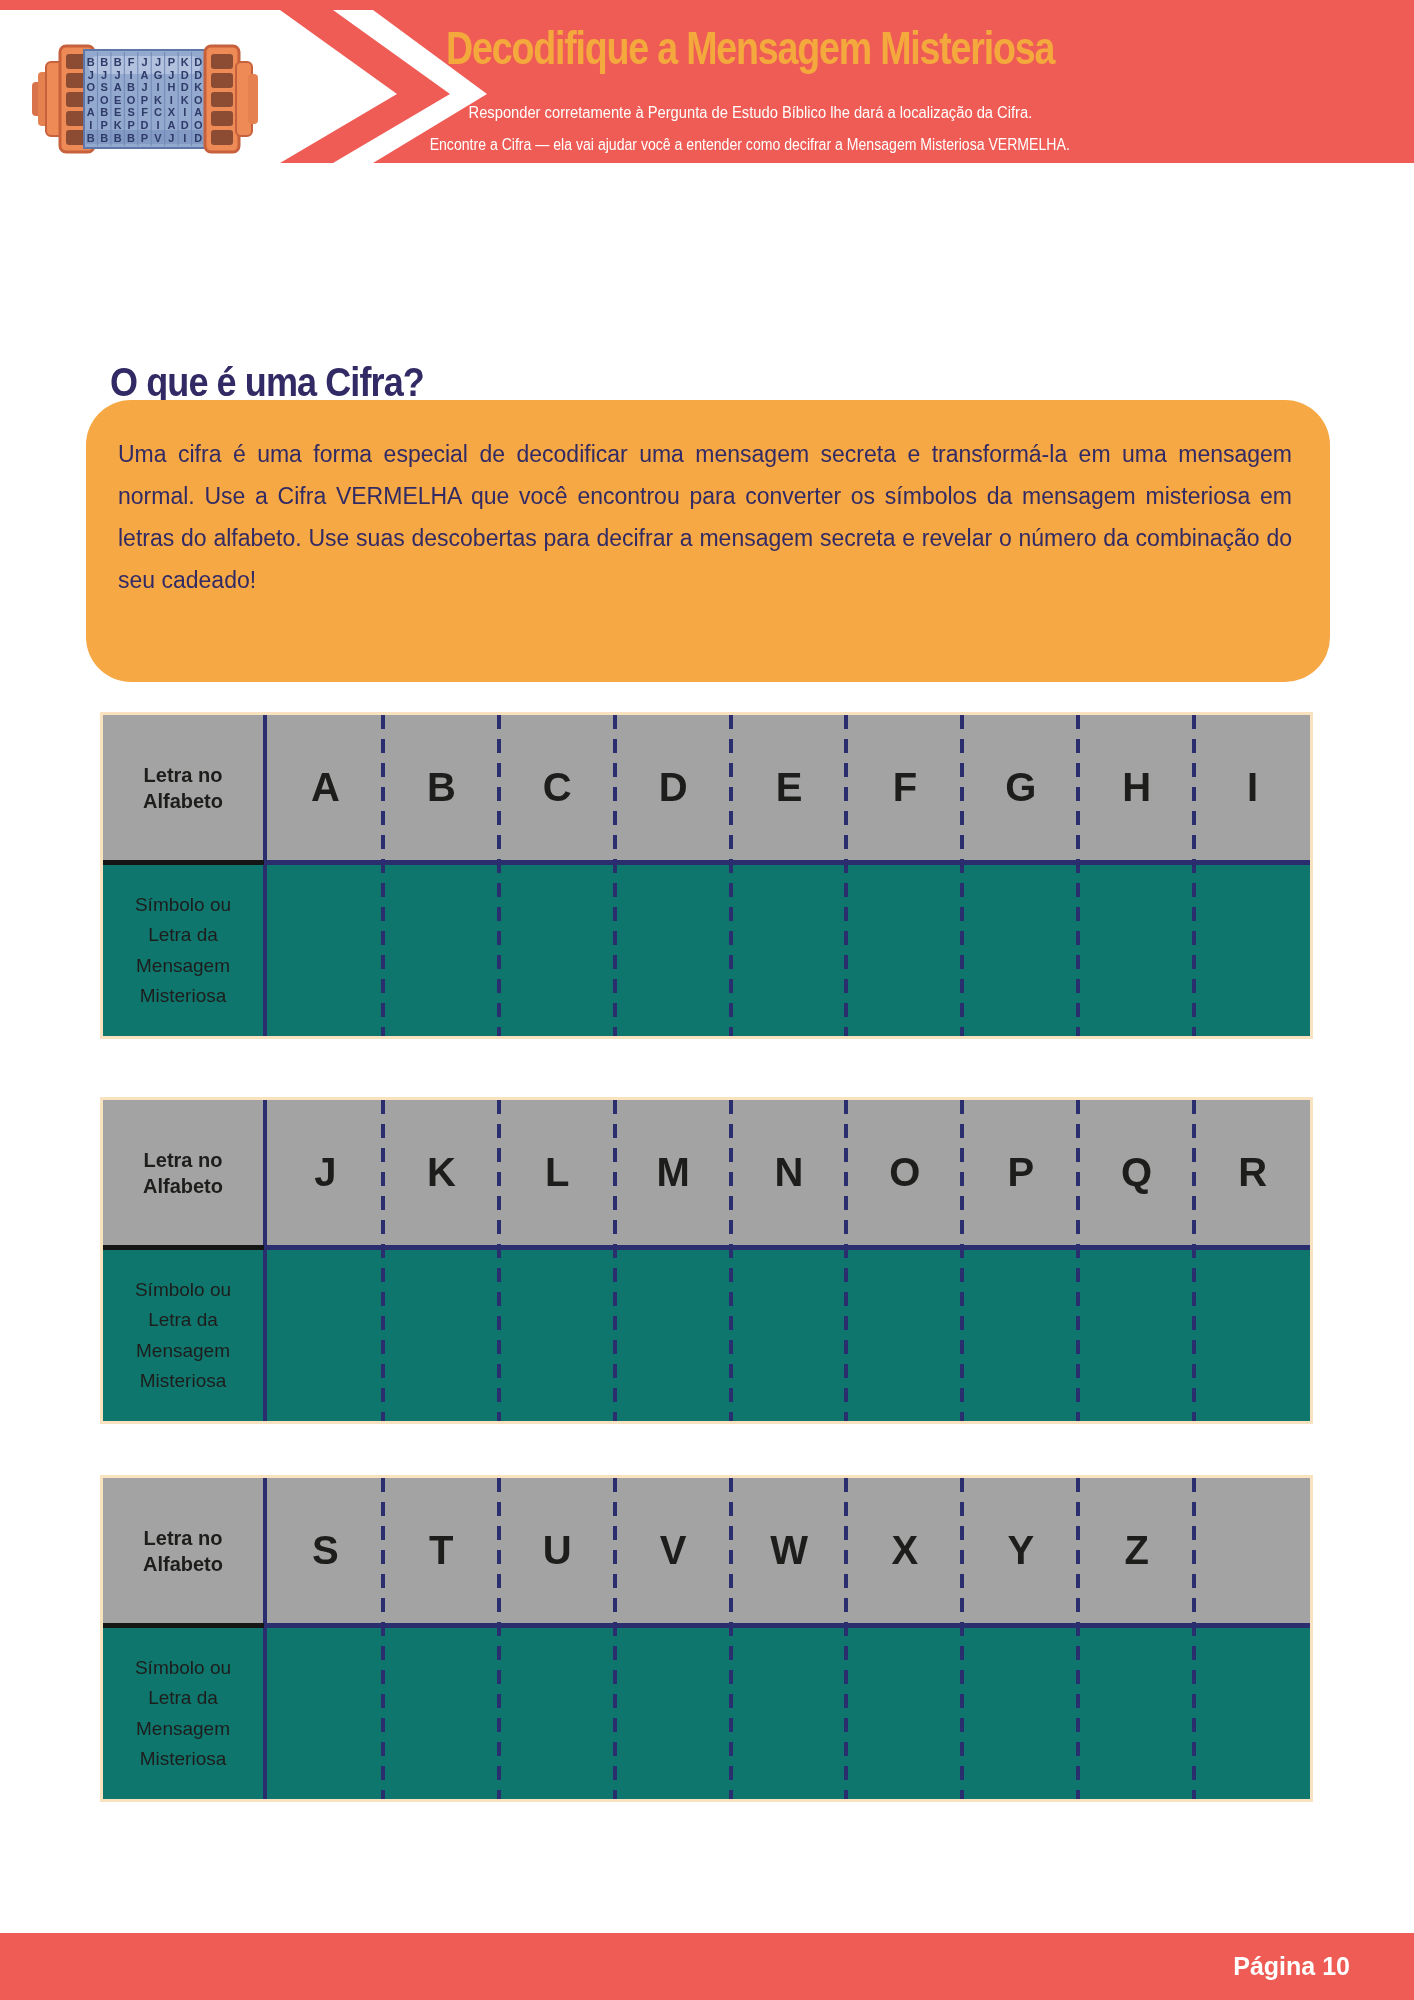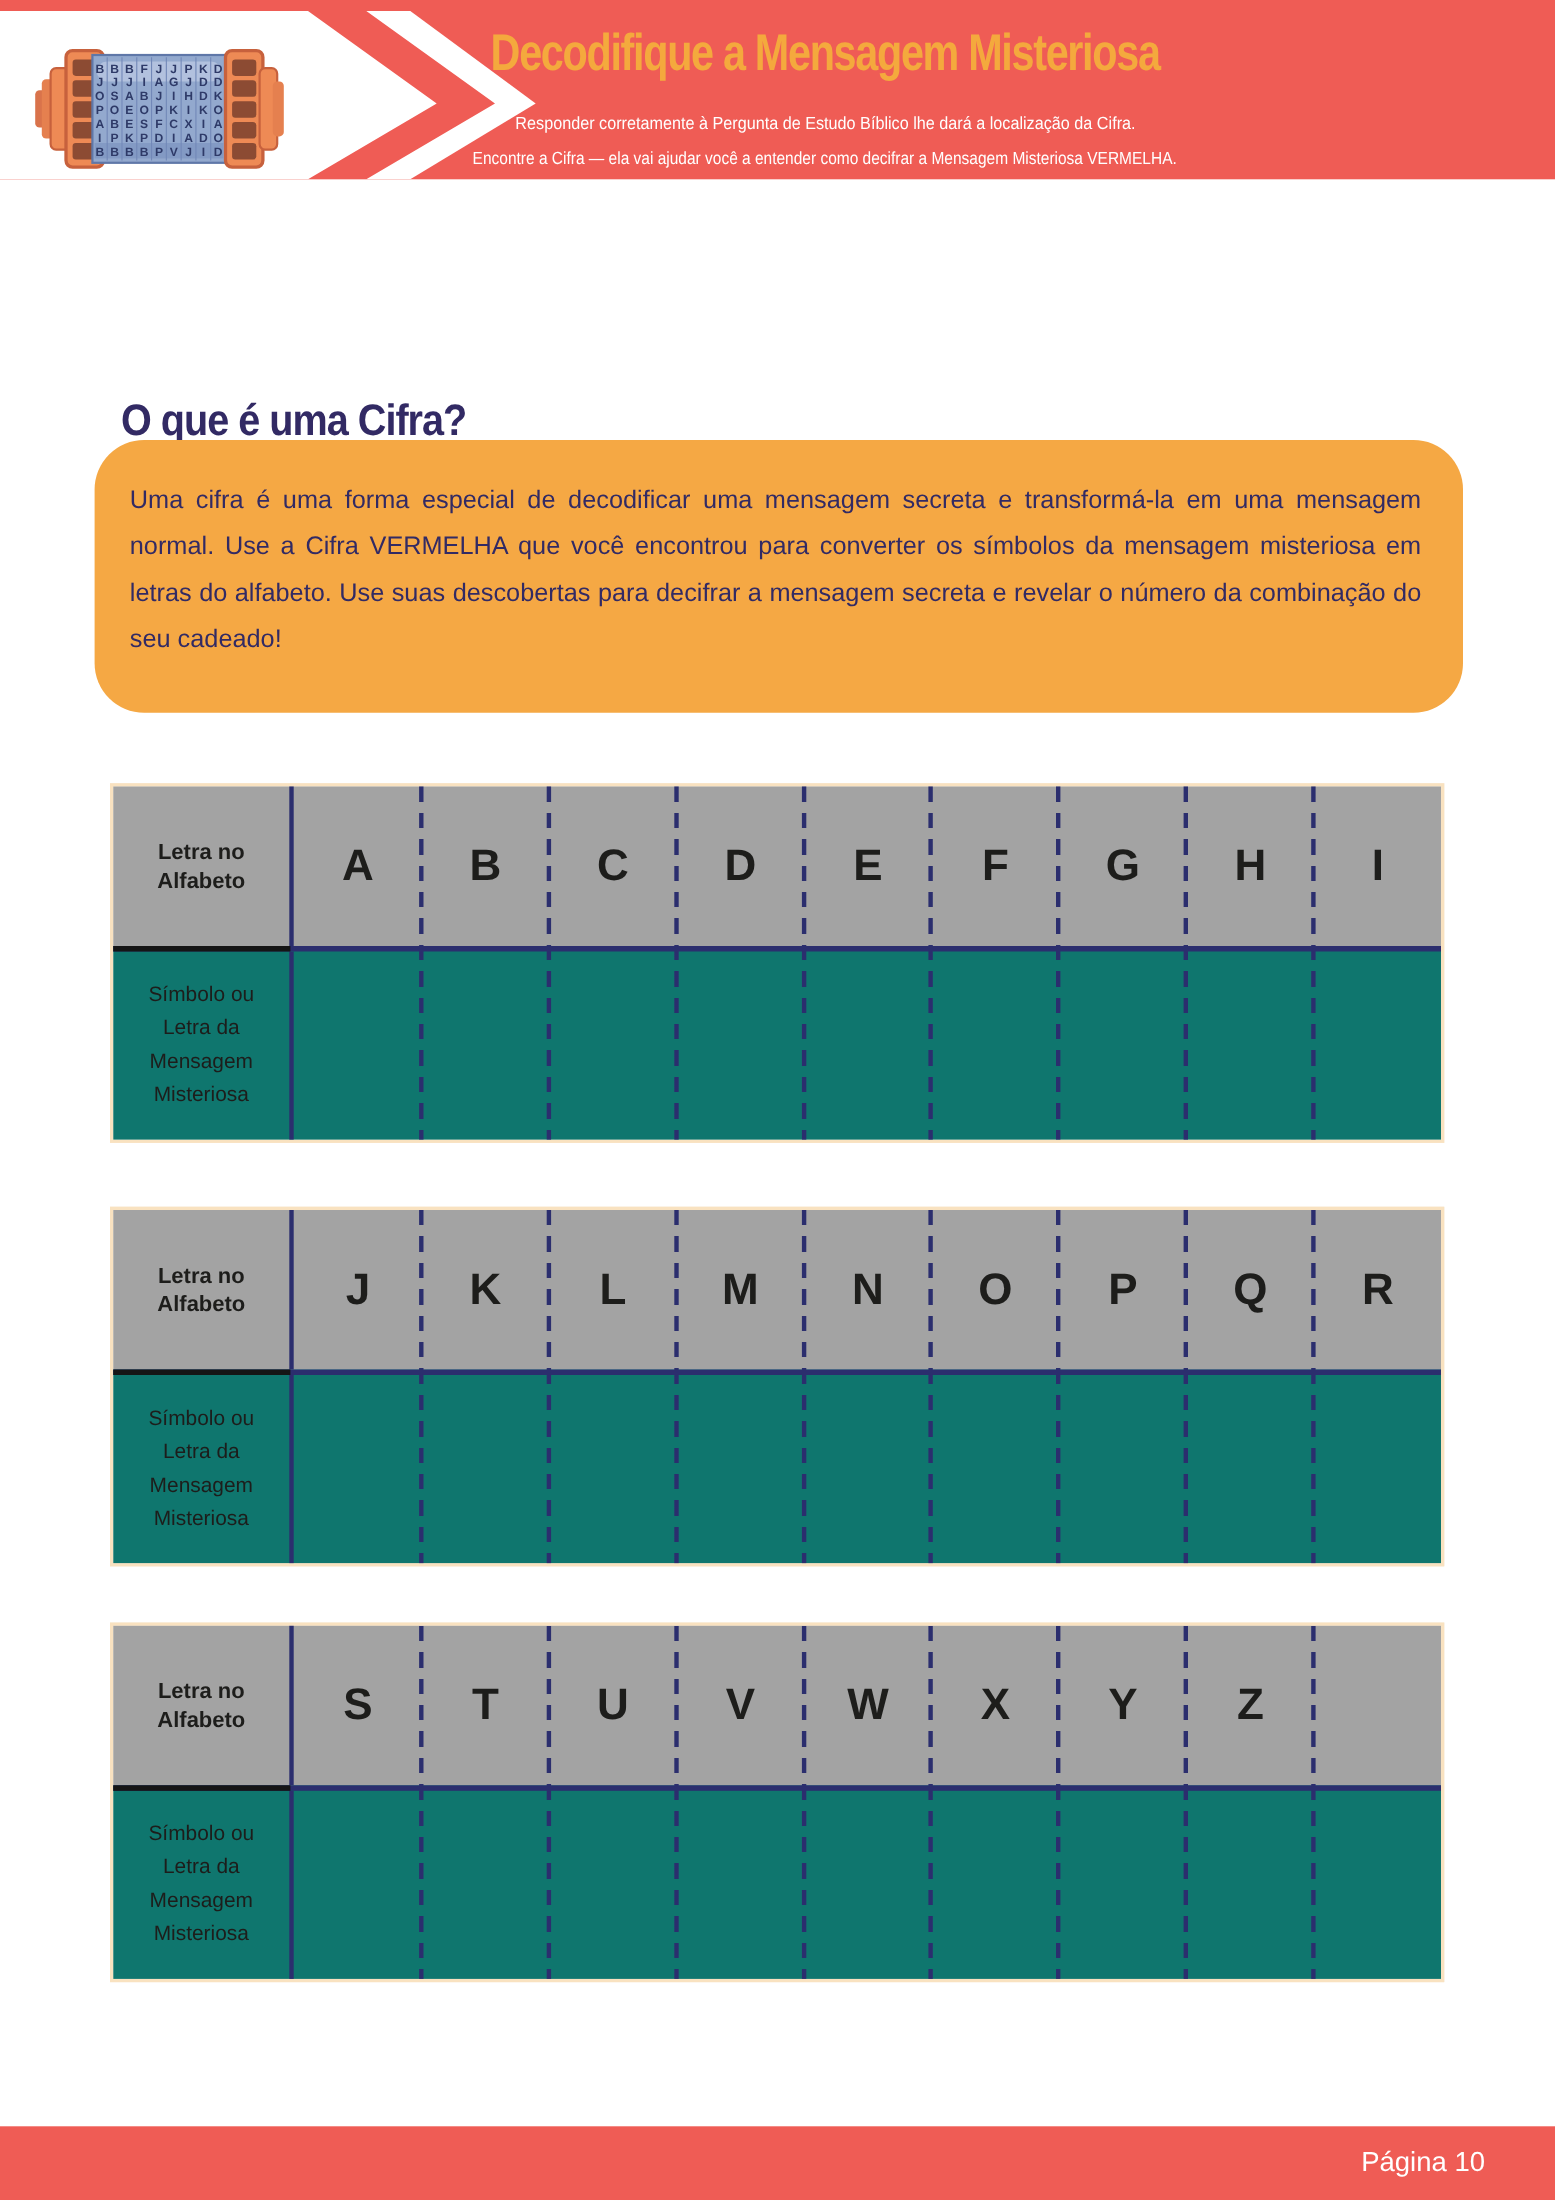--- a/index.html
+++ b/index.html
@@ -24,21 +24,21 @@
   .header-sub2{top:136px;}
   .header-sub1 span{display:inline-block;transform:scaleX(0.92);transform-origin:center;}
   .header-sub2 span{display:inline-block;transform:scaleX(0.88);transform-origin:center;}
   
   .section-heading{
     position:absolute;left:110px;top:360px;color:#322A64;
     font-size:40px;font-weight:700;letter-spacing:-1px;white-space:nowrap;
     transform:scaleX(0.9);transform-origin:left center;
   }
   .intro-panel{
-    position:absolute;left:86px;top:400px;width:1244px;height:248px;
+    position:absolute;left:86px;top:400px;width:1244px;height:282px;
     background:#F5A844;border-radius:45px;box-sizing:border-box;
     padding:33px 38px 0 32px;
   }
   .intro-text{
     color:#322A64;font-size:23px;line-height:42px;text-align:justify;font-weight:400;
   }
   
   .cipher-table{
     position:absolute;left:100px;width:1213px;height:327px;
     box-sizing:border-box;border:3px solid #F9E2C0;background:#F7F2E8;
@@ -63,21 +63,21 @@
   .vdash{
     position:absolute;top:0;bottom:0;width:4px;
     background-image:repeating-linear-gradient(to bottom,#2B2E6E 0 14px,rgba(0,0,0,0) 14px 24px);
   }
   
   .page-footer{
     position:absolute;left:0;top:1933px;width:1414px;height:67px;background:#EF5C55;
   }
   .footer-page{
     position:absolute;right:64px;top:0;height:67px;line-height:67px;
-    color:#ffffff;font-size:25px;font-weight:400;
+    color:#ffffff;font-size:25px;font-weight:700;
   }
 </style>
 </head>
 <body>
 
 <div class="page-header">
   <svg class="header-shapes" viewBox="0 0 1414 163" preserveAspectRatio="none">
     <polygon points="0,10 373,10 487,94 373,163 0,163" fill="#ffffff"></polygon>
     <polygon points="280,10 333,10 450,94 333,163 280,163 397,94" fill="#EF5C55"></polygon>
   </svg>

